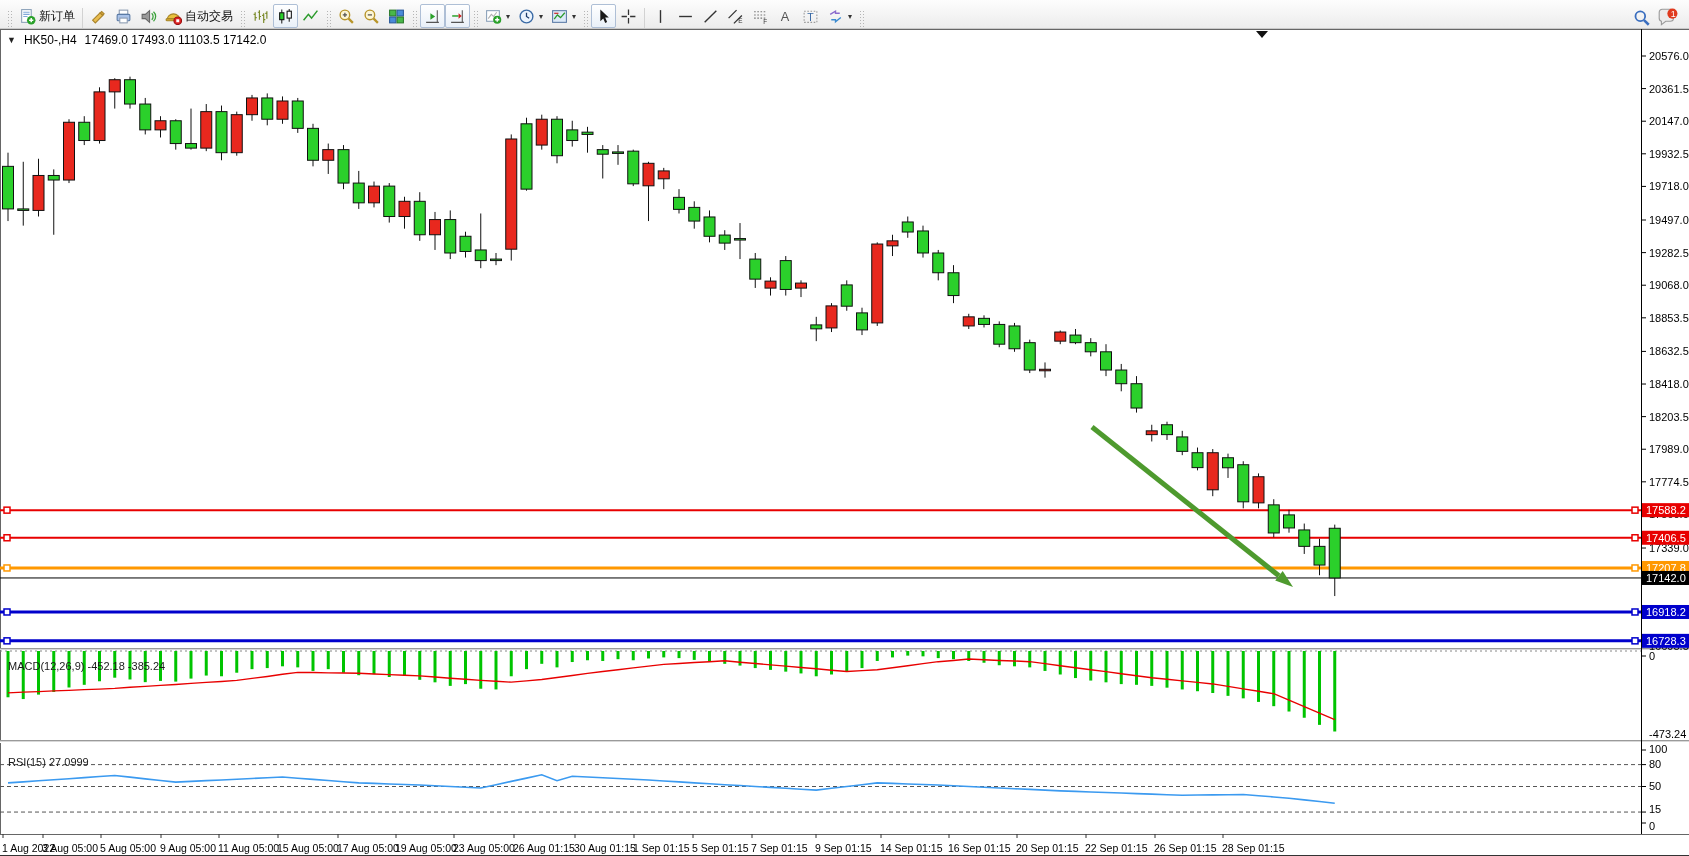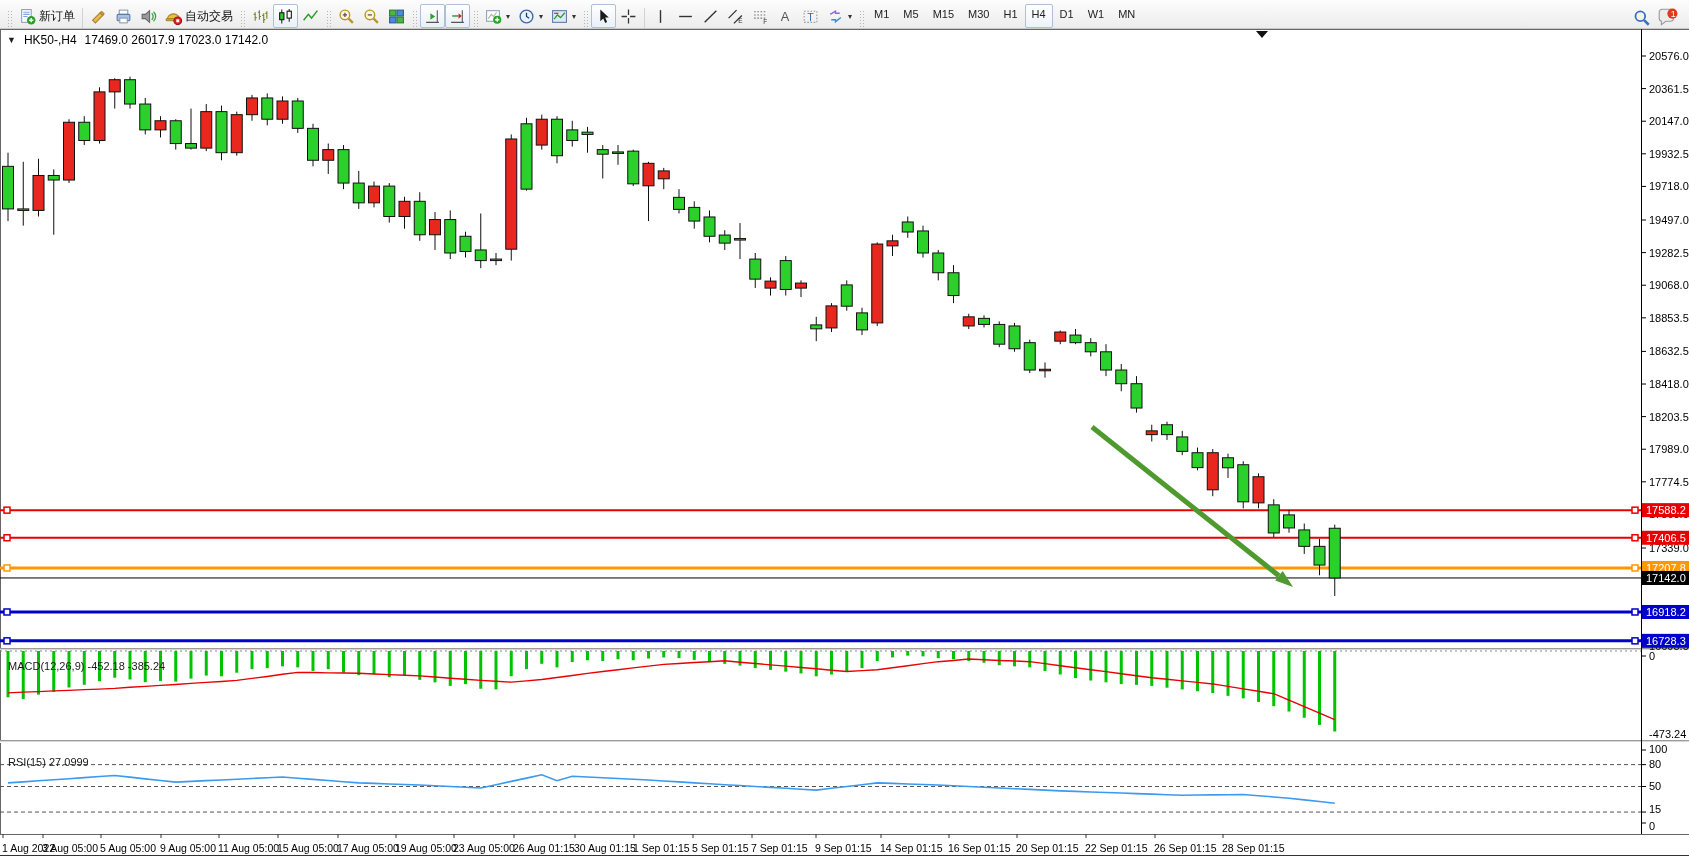--- a/index.html
+++ b/index.html
@@ -648,49 +648,38 @@
   </div>
   <div class="tb">
     <svg width="17" height="17" viewBox="0 0 16 16">
       <path d="M3 6 L8 3 L8 5 L12 5" fill="none" stroke="#8a6acd" stroke-width="1.3"></path>
       <path d="M13 9 L8 13 L8 11 L4 11" fill="none" stroke="#3a8ad0" stroke-width="1.3"></path>
     </svg>
     <span class="caret">▾</span>
   </div>
 
   <div class="grip"></div>
-  <div id="tf-group" style="display: flex;">
-        <div class="tf">M1</div>
-        <div class="tf">M5</div>
-        <div class="tf">M15</div>
-        <div class="tf">M30</div>
-        <div class="tf">H1</div>
-        <div class="tf checked">H4</div>
-        <div class="tf">D1</div>
-        <div class="tf">W1</div>
-        <div class="tf">MN</div>
-      </div>
 
   <div id="tb-right">
     <svg width="18" height="18" viewBox="0 0 16 16">
       <circle cx="6.5" cy="6.5" r="4.3" fill="none" stroke="#3a6ebf" stroke-width="1.6"></circle>
       <line x1="9.8" y1="9.8" x2="14" y2="14" stroke="#3a6ebf" stroke-width="2.2"></line>
     </svg>
     <svg width="22" height="20" viewBox="0 0 20 18">
       <path d="M2 4a3 3 0 0 1 3-3h7a3 3 0 0 1 3 3v5a3 3 0 0 1-3 3H8l-4 3v-3a3 3 0 0 1-2-3Z" fill="#ececec" stroke="#9a9a9a"></path>
       <circle cx="14" cy="5" r="4.6" fill="#e03a1e"></circle>
       <text x="12.6" y="8" font-size="8" fill="#fff" font-family="Liberation Sans,sans-serif">1</text>
     </svg>
   </div>
 </div>
 
 <div id="chart-header">
   <span class="tri">▼</span>
   <span>HK50-,H4</span>
-  <span>17469.0 26017.9 17023.0 17142.0</span>
+  <span>17469.0 17493.0 11103.5 17142.0</span>
 </div>
 <div class="ind-label" id="macd-label">
   <span>MACD(12,26,9)</span> <span>-452.18 -385.24</span>
 </div>
 <div class="ind-label" id="rsi-label">
   <span>RSI(15)</span> <span>27.0999</span>
 </div>
 
 </div>
 

